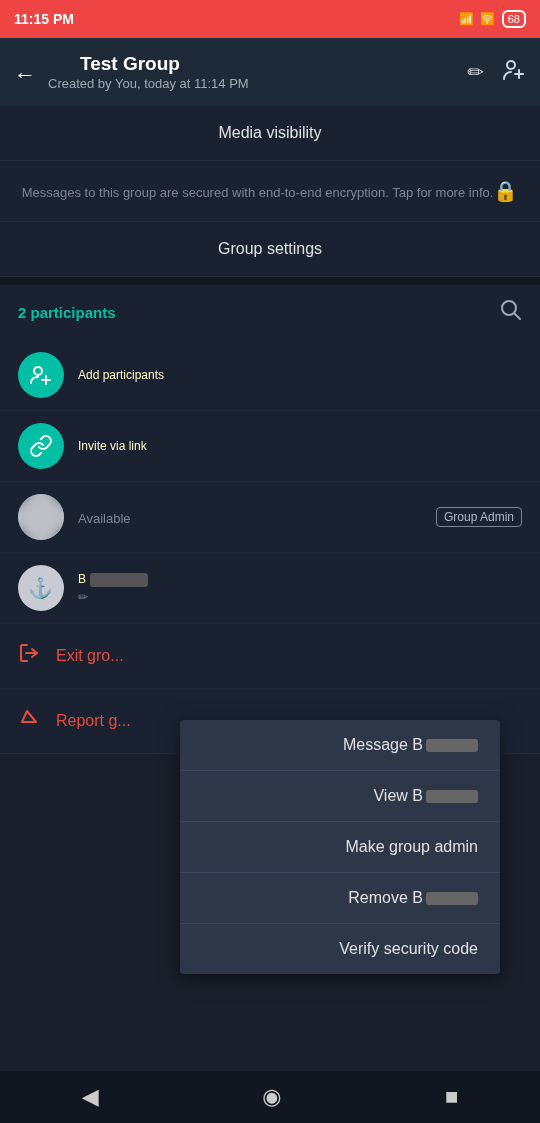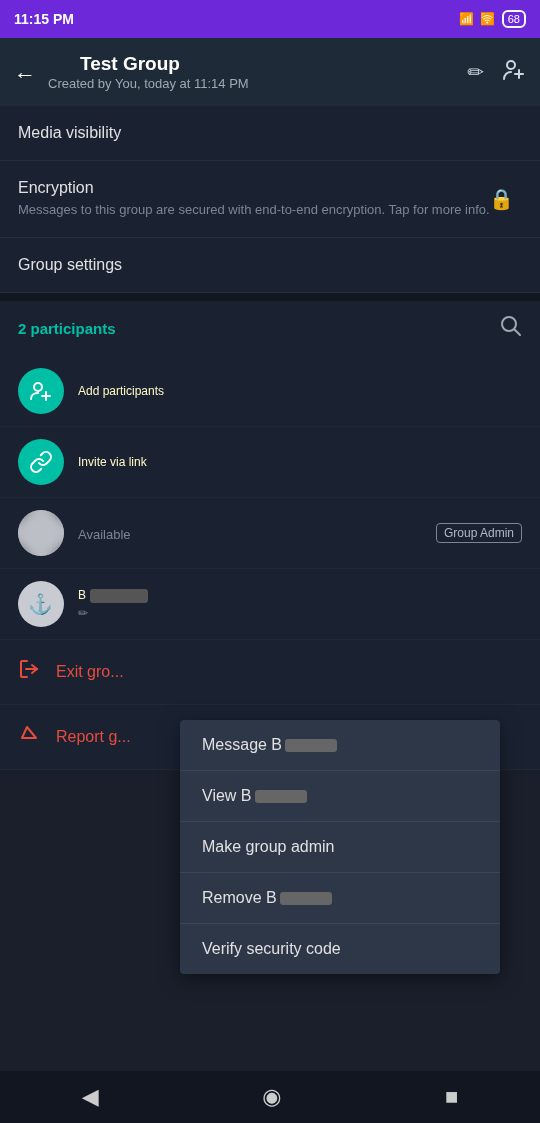--- a/index.html
+++ b/index.html
@@ -8,21 +8,21 @@
       height: 1123px;
       background: #1a1f2b;
       font-family: 'Segoe UI', Arial, sans-serif;
       color: #e0e0e0;
       overflow: hidden;
       position: relative;
     }
 
     
     .status-bar {
-      background: #6d28d9;
+      background: #ef4444;
       display: flex;
       justify-content: space-between;
       align-items: center;
       padding: 6px 14px;
       height: 38px;
     }
     .status-time {
       font-size: 14px;
       font-weight: 600;
       color: #fff;
@@ -81,21 +81,21 @@
       cursor: pointer;
     }
 
     
     .section-item {
       background: #1a2232;
       padding: 18px 18px;
       border-bottom: 1px solid #242e3e;
       display: flex;
       align-items: center;
-      justify-content: flex-start;
+      justify-content: center;
     }
     .section-label {
       font-size: 16px;
       color: #e0e0e0;
     }
     .section-sub {
       font-size: 13px;
       color: #7a8595;
       margin-top: 4px;
       line-height: 1.4;
@@ -219,20 +219,21 @@
     .context-menu {
       position: absolute;
       top: 720px;
       left: 180px;
       width: 320px;
       background: #2d3748;
       border-radius: 4px;
       box-shadow: 0 4px 20px rgba(0,0,0,0.5);
       z-index: 100;
       overflow: hidden;
+      text-align: right;
     }
     .context-menu-item {
       padding: 16px 22px;
       font-size: 16px;
       color: #e0e0e0;
       cursor: pointer;
       border-bottom: 1px solid #3a4558;
     }
     .context-menu-item:last-child {
       border-bottom: none;
@@ -287,21 +288,20 @@
     </span>
   </div>
 </div>
 
 <div class="section-item">
   <span class="section-label">Media visibility</span>
 </div>
 
 <div class="section-item">
   <div>
-    <div class="section-label">Encryption</div>
     <div class="section-sub">Messages to this group are secured with end-to-end encryption. Tap for more info.</div>
   </div>
   <span class="lock-icon">🔒</span>
 </div>
 
 <div class="section-item">
   <span class="section-label">Group settings</span>
 </div>
 
 <div class="section-divider"></div>

